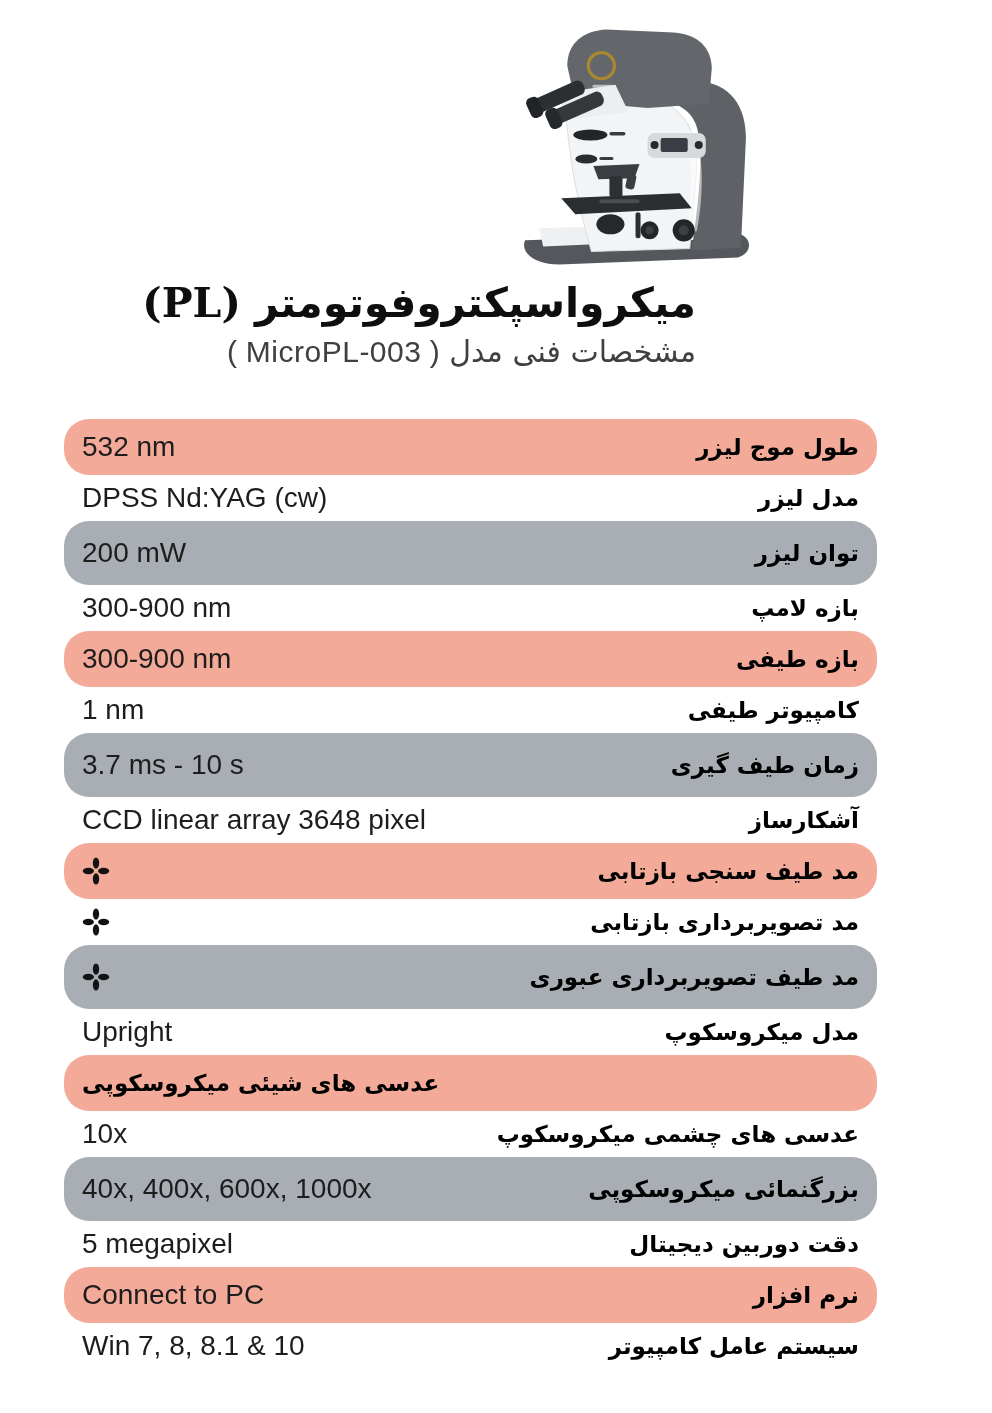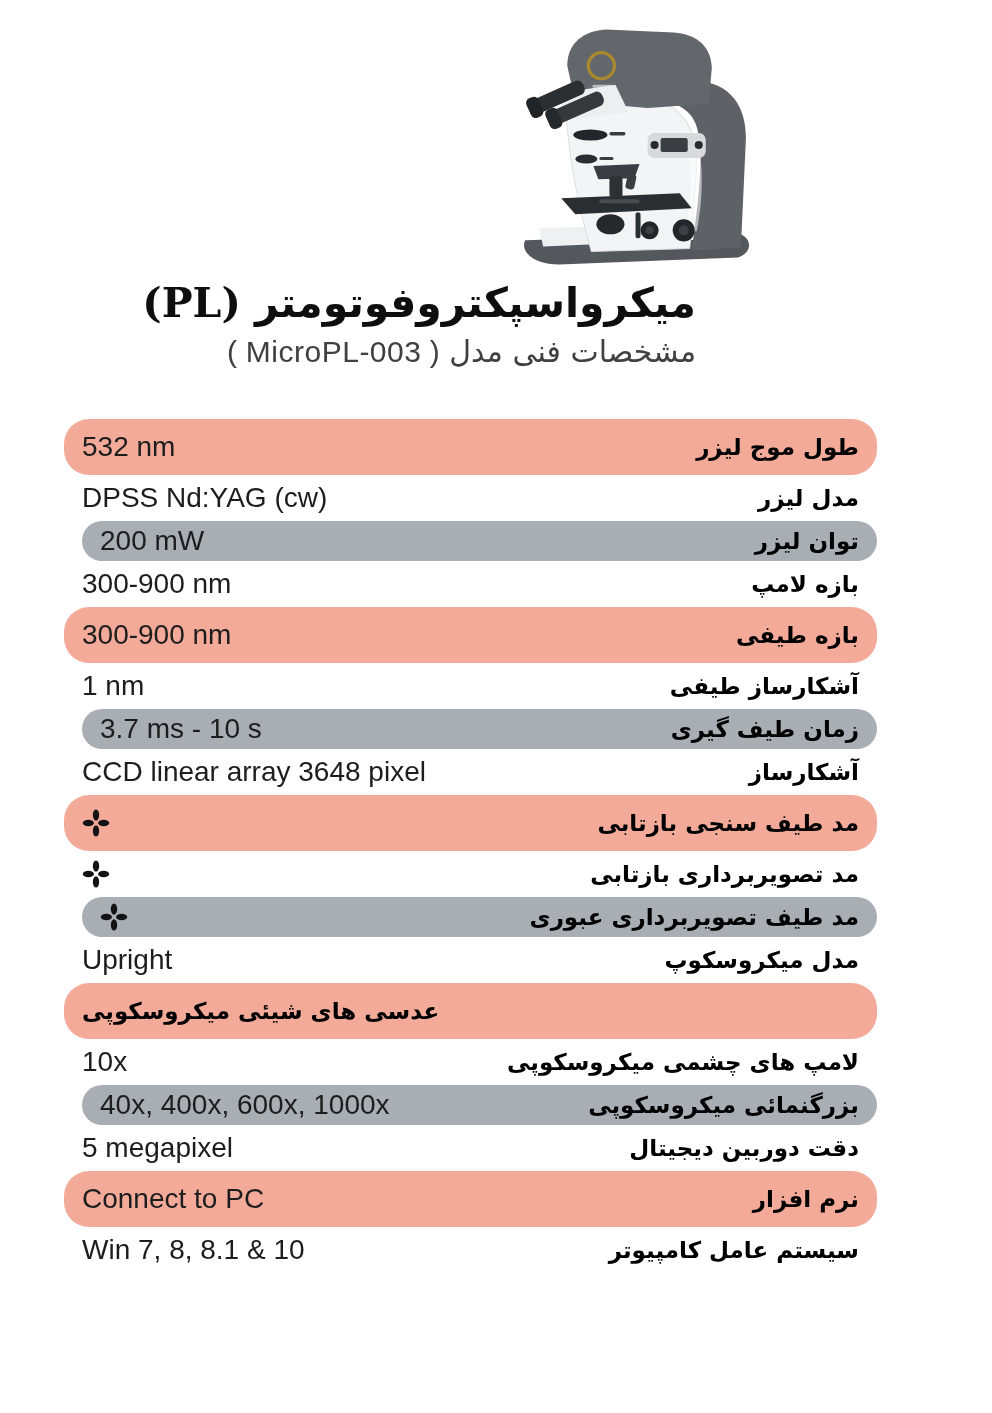--- a/index.html
+++ b/index.html
@@ -24,21 +24,21 @@
     font-family:"DejaVu Sans",sans-serif;
   }
   .subtitle .latin{font-family:"Liberation Sans","DejaVu Sans",sans-serif;letter-spacing:.5px;}
 
   .spec-table{position:absolute;left:64px;top:419px;width:813px;}
   .row{
     display:flex;justify-content:space-between;align-items:center;
     height:46px;padding:0 18px;box-sizing:border-box;background:transparent;border-radius:25px;
   }
   .row.salmon{height:56px;background:#F3AA99;}
-  .row.gray{height:40px;background:#A9ADB4;margin-left:18px;}
+  .row.gray{height:64px;background:#A9ADB4;}
   .row .val{
     font-size:28px;color:#1d1d1d;direction:ltr;white-space:nowrap;
     font-family:"Liberation Sans","DejaVu Sans",sans-serif;
   }
   .row .label{
     font-size:23px;font-weight:bold;color:#000000;direction:rtl;white-space:nowrap;
     font-family:"DejaVu Sans",sans-serif;
   }
   .petal-icon{width:28px;height:32px;display:block;}
 </style>
@@ -136,21 +136,21 @@
     <div class="label">بازه لامپ</div>
   </div>
 
   <div class="row salmon">
     <div class="val">300-900 nm</div>
     <div class="label">بازه طیفی</div>
   </div>
 
   <div class="row">
     <div class="val">1 nm</div>
-    <div class="label">آشکارساز طیفی</div>
+    <div class="label">کامپیوتر طیفی</div>
   </div>
 
   <div class="row gray">
     <div class="val">3.7 ms - 10 s</div>
     <div class="label">زمان طیف گیری</div>
   </div>
 
   <div class="row">
     <div class="val">CCD linear array 3648 pixel</div>
     <div class="label">آشکارساز</div>
@@ -202,21 +202,21 @@
     <div class="val">Upright</div>
     <div class="label">مدل میکروسکوپ</div>
   </div>
 
   <div class="row salmon">
     <div class="label">عدسی های شیئی میکروسکوپی</div>
   </div>
 
   <div class="row">
     <div class="val">10x</div>
-    <div class="label">لامپ های چشمی میکروسکوپی</div>
+    <div class="label">عدسی های چشمی میکروسکوپ</div>
   </div>
 
   <div class="row gray">
     <div class="val">40x, 400x, 600x, 1000x</div>
     <div class="label">بزرگنمائی میکروسکوپی</div>
   </div>
 
   <div class="row">
     <div class="val">5 megapixel</div>
     <div class="label">دقت دوربین دیجیتال</div>

